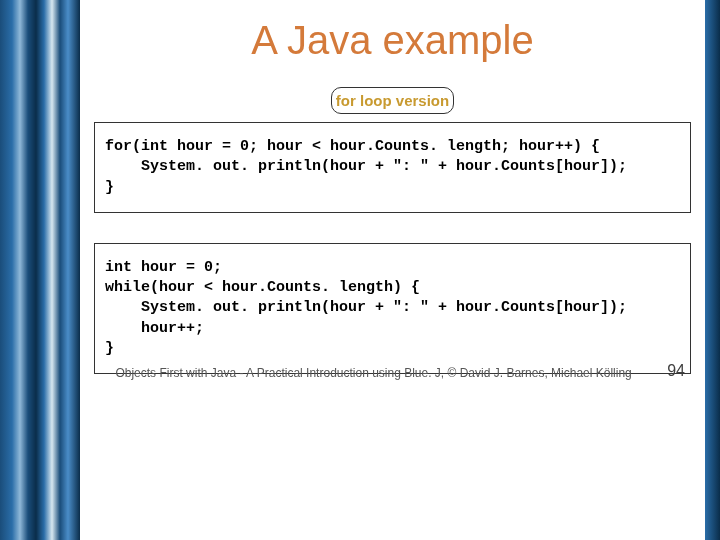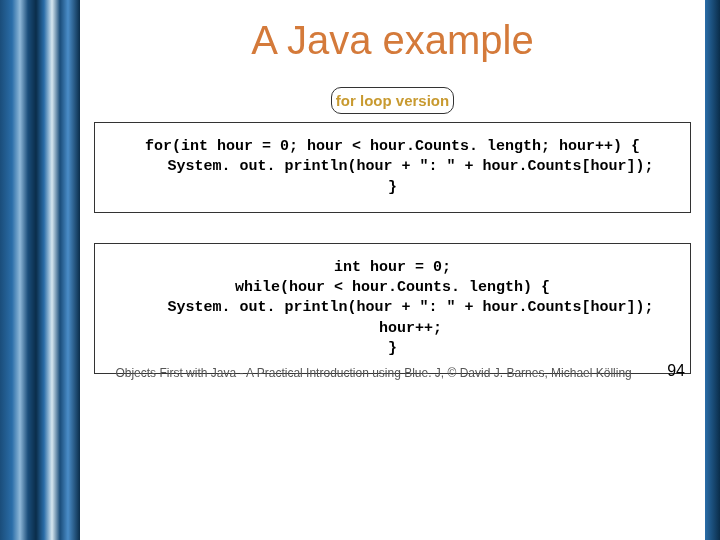--- a/index.html
+++ b/index.html
@@ -55,41 +55,40 @@
   }
   .code-box {
     border: 1px solid #333;
     margin: 0 14px 30px 14px;
     padding: 14px 10px;
     font-family: "Courier New", Courier, monospace;
     font-size: 15px;
     font-weight: bold;
     line-height: 1.35;
     white-space: pre;
-    text-align: center;
   }
   .footer {
     position: absolute;
     bottom: 0;
     left: 0;
     width: 100%;
     padding: 0 20px;
     display: flex;
     justify-content: space-between;
     align-items: flex-end;
     font-size: 12px;
     color: #555;
   }
   .footer .cite {
     flex: 1;
     text-align: center;
   }
   .footer .page {
     font-size: 16px;
-    color: #000000;
+    color: #404040;
     margin-left: 20px;
   }
 </style>
 </head>
 <body>
 
 <div class="bg-left"></div>
 <div class="bg-right"></div>
 
 <div class="content">

